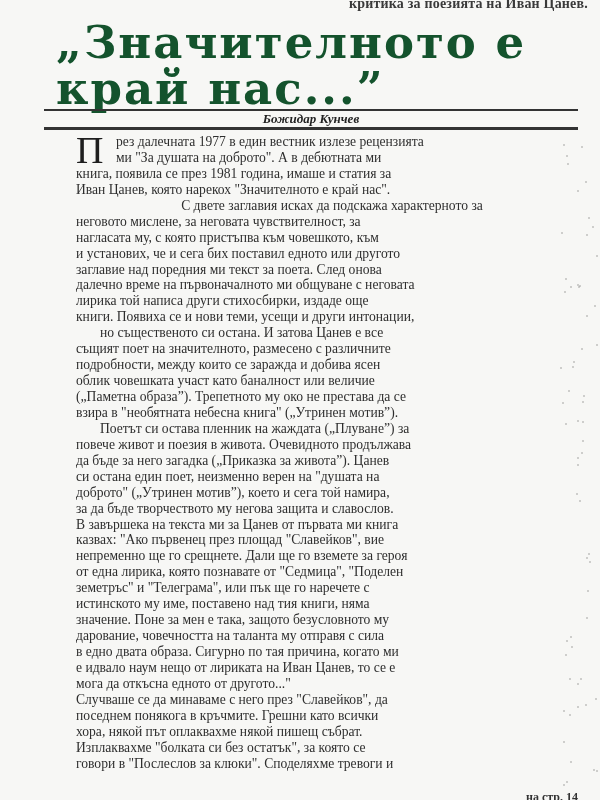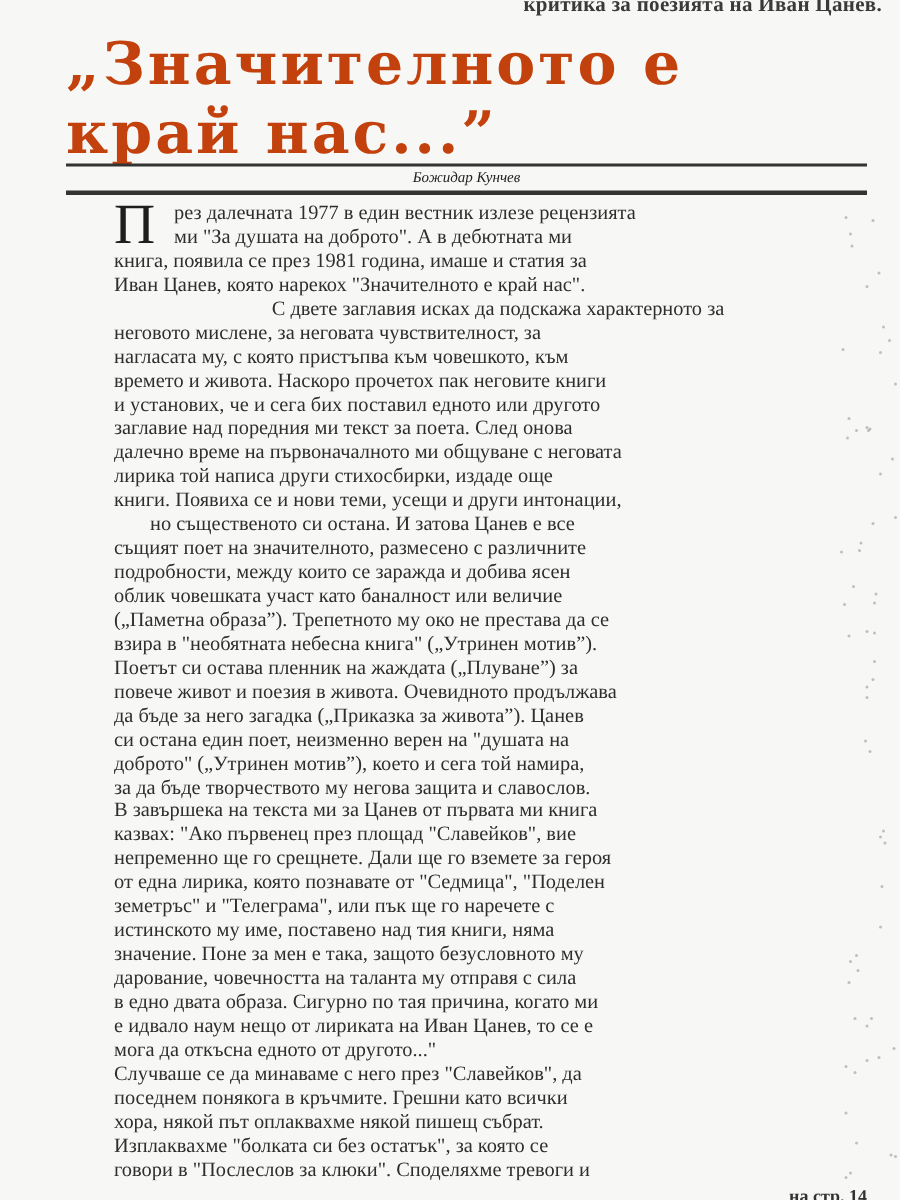--- a/index.html
+++ b/index.html
@@ -9,32 +9,32 @@
       color: #2a2a2a;
       font-family: "Liberation Serif", "DejaVu Serif", serif;
       position: relative;
     }
     .top-caption {
       position: absolute; left: 0; right: 12px; top: -4px;
       text-align: right; font-size: 14px; font-weight: bold;
       color: #3a3a3a; letter-spacing: 0.2px;
     }
     .title {
-      position: absolute; left: 44px; top: 20px; width: 540px;
+      position: absolute; left: 56px; top: 20px; width: 540px;
       font-family: "DejaVu Serif", "Liberation Serif", serif;
-      font-weight: bold; font-size: 39px; line-height: 46px;
-      color: #c2410c; letter-spacing: 2px;
+      font-weight: bold; font-size: 45px; line-height: 46px;
+      color: #14532d; letter-spacing: 2px;
     }
     .rule { position: absolute; left: 44px; width: 534px; background: #333; }
     .rule.top { top: 109px; height: 2px; }
     .rule.bottom { top: 127px; height: 3px; }
     .byline {
       position: absolute; left: 44px; width: 534px; top: 111px;
-      text-align: center; font-style: italic; font-weight: normal;
-      font-size: 10px; line-height: 16px; color: #222;
+      text-align: center; font-style: italic; font-weight: bold;
+      font-size: 13px; line-height: 16px; color: #222;
     }
     .body-text {
       position: absolute; left: 76px; top: 134px; width: 512px;
       font-size: 13.6px; line-height: 15.95px; color: #2e2e2e;
     }
     .line { white-space: nowrap; overflow: hidden; height: 15.95px; }
     .line.indent { padding-left: 40px; }
     .dropcap {
       position: absolute; left: 76px; top: 134px;
       font-size: 38px; line-height: 32px; font-weight: normal; color: #1e1e1e;
@@ -61,33 +61,32 @@
 
 <div class="dropcap">П</div>
 <div class="body-text" id="body">
     <div class="line indent" style="display: block;">рез далечната 1977 в един вестник излезе рецензията</div>
     <div class="line indent" style="display: block;">ми "За душата на доброто". А в дебютната ми</div>
     <div class="line" style="display: block;">книга, появила се през 1981 година, имаше и статия за</div>
     <div class="line" style="display: block;">Иван Цанев, която нарекох "Значителното е край нас".</div>
     <div class="line" style="display: block; text-align: center;">С двете заглавия исках да подскажа характерното за</div>
     <div class="line" style="display: block;">неговото мислене, за неговата чувствителност, за</div>
     <div class="line" style="display: block;">нагласата му, с която пристъпва към човешкото, към</div>
-    <div class="line" style="display: block;">времето и живота. Наскоро прочетох пак неговите книги</div>
     <div class="line" style="display: block;">и установих, че и сега бих поставил едното или другото</div>
     <div class="line" style="display: block;">заглавие над поредния ми текст за поета. След онова</div>
     <div class="line" style="display: block;">далечно време на първоначалното ми общуване с неговата</div>
     <div class="line" style="display: block;">лирика той написа други стихосбирки, издаде още</div>
     <div class="line" style="display: block;">книги. Появиха се и нови теми, усещи и други интонации,</div>
     <div class="line" style="display: block; margin-left: 24px;">но същественото си остана. И затова Цанев е все</div>
     <div class="line" style="display: block;">същият поет на значителното, размесено с различните</div>
     <div class="line" style="display: block;">подробности, между които се заражда и добива ясен</div>
     <div class="line" style="display: block;">облик човешката участ като баналност или величие</div>
     <div class="line" style="display: block;">(„Паметна образа”). Трепетното му око не престава да се</div>
     <div class="line" style="display: block;">взира в "необятната небесна книга" („Утринен мотив”).</div>
-    <div class="line" style="display: block;">Поетът си остава пленник на жаждата („Плуване”) за</div>
+    <div class="line" style="display: block; margin-left: 24px;">Поетът си остава пленник на жаждата („Плуване”) за</div>
     <div class="line" style="display: block;">повече живот и поезия в живота. Очевидното продължава</div>
     <div class="line" style="display: block;">да бъде за него загадка („Приказка за живота”). Цанев</div>
     <div class="line" style="display: block;">си остана един поет, неизменно верен на "душата на</div>
     <div class="line" style="display: block;">доброто" („Утринен мотив”), което и сега той намира,</div>
     <div class="line" style="display: block;">за да бъде творчеството му негова защита и славослов.</div>
     <div class="line" style="display: block;">В завършека на текста ми за Цанев от първата ми книга</div>
     <div class="line" style="display: block;">казвах: "Ако първенец през площад "Славейков", вие</div>
     <div class="line" style="display: block;">непременно ще го срещнете. Дали ще го вземете за героя</div>
     <div class="line" style="display: block;">от една лирика, която познавате от "Седмица", "Поделен</div>
     <div class="line" style="display: block;">земетръс" и "Телеграма", или пък ще го наречете с</div>

